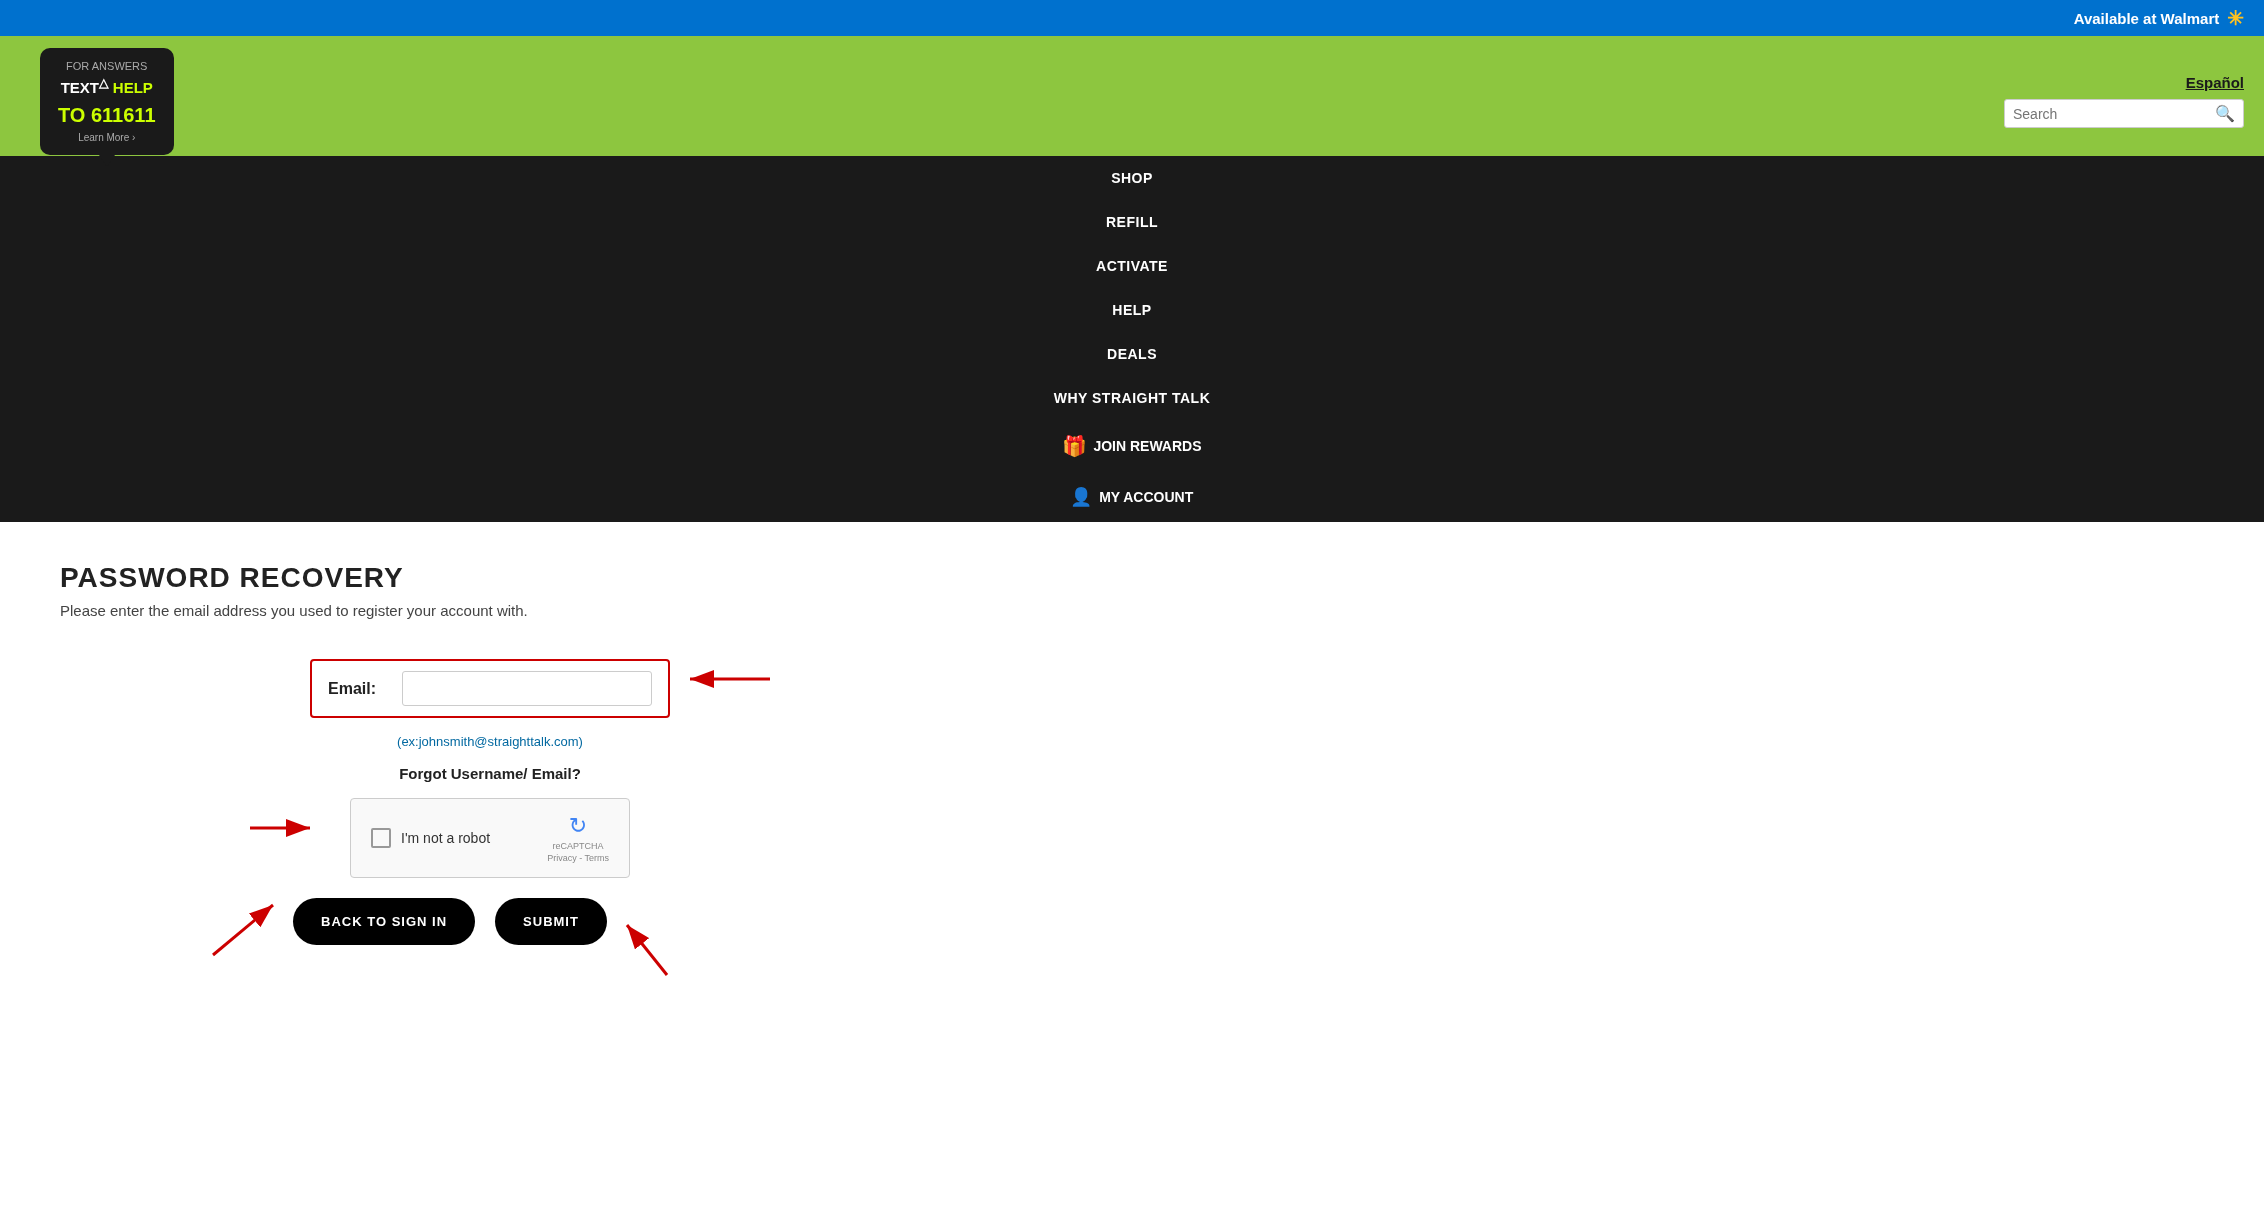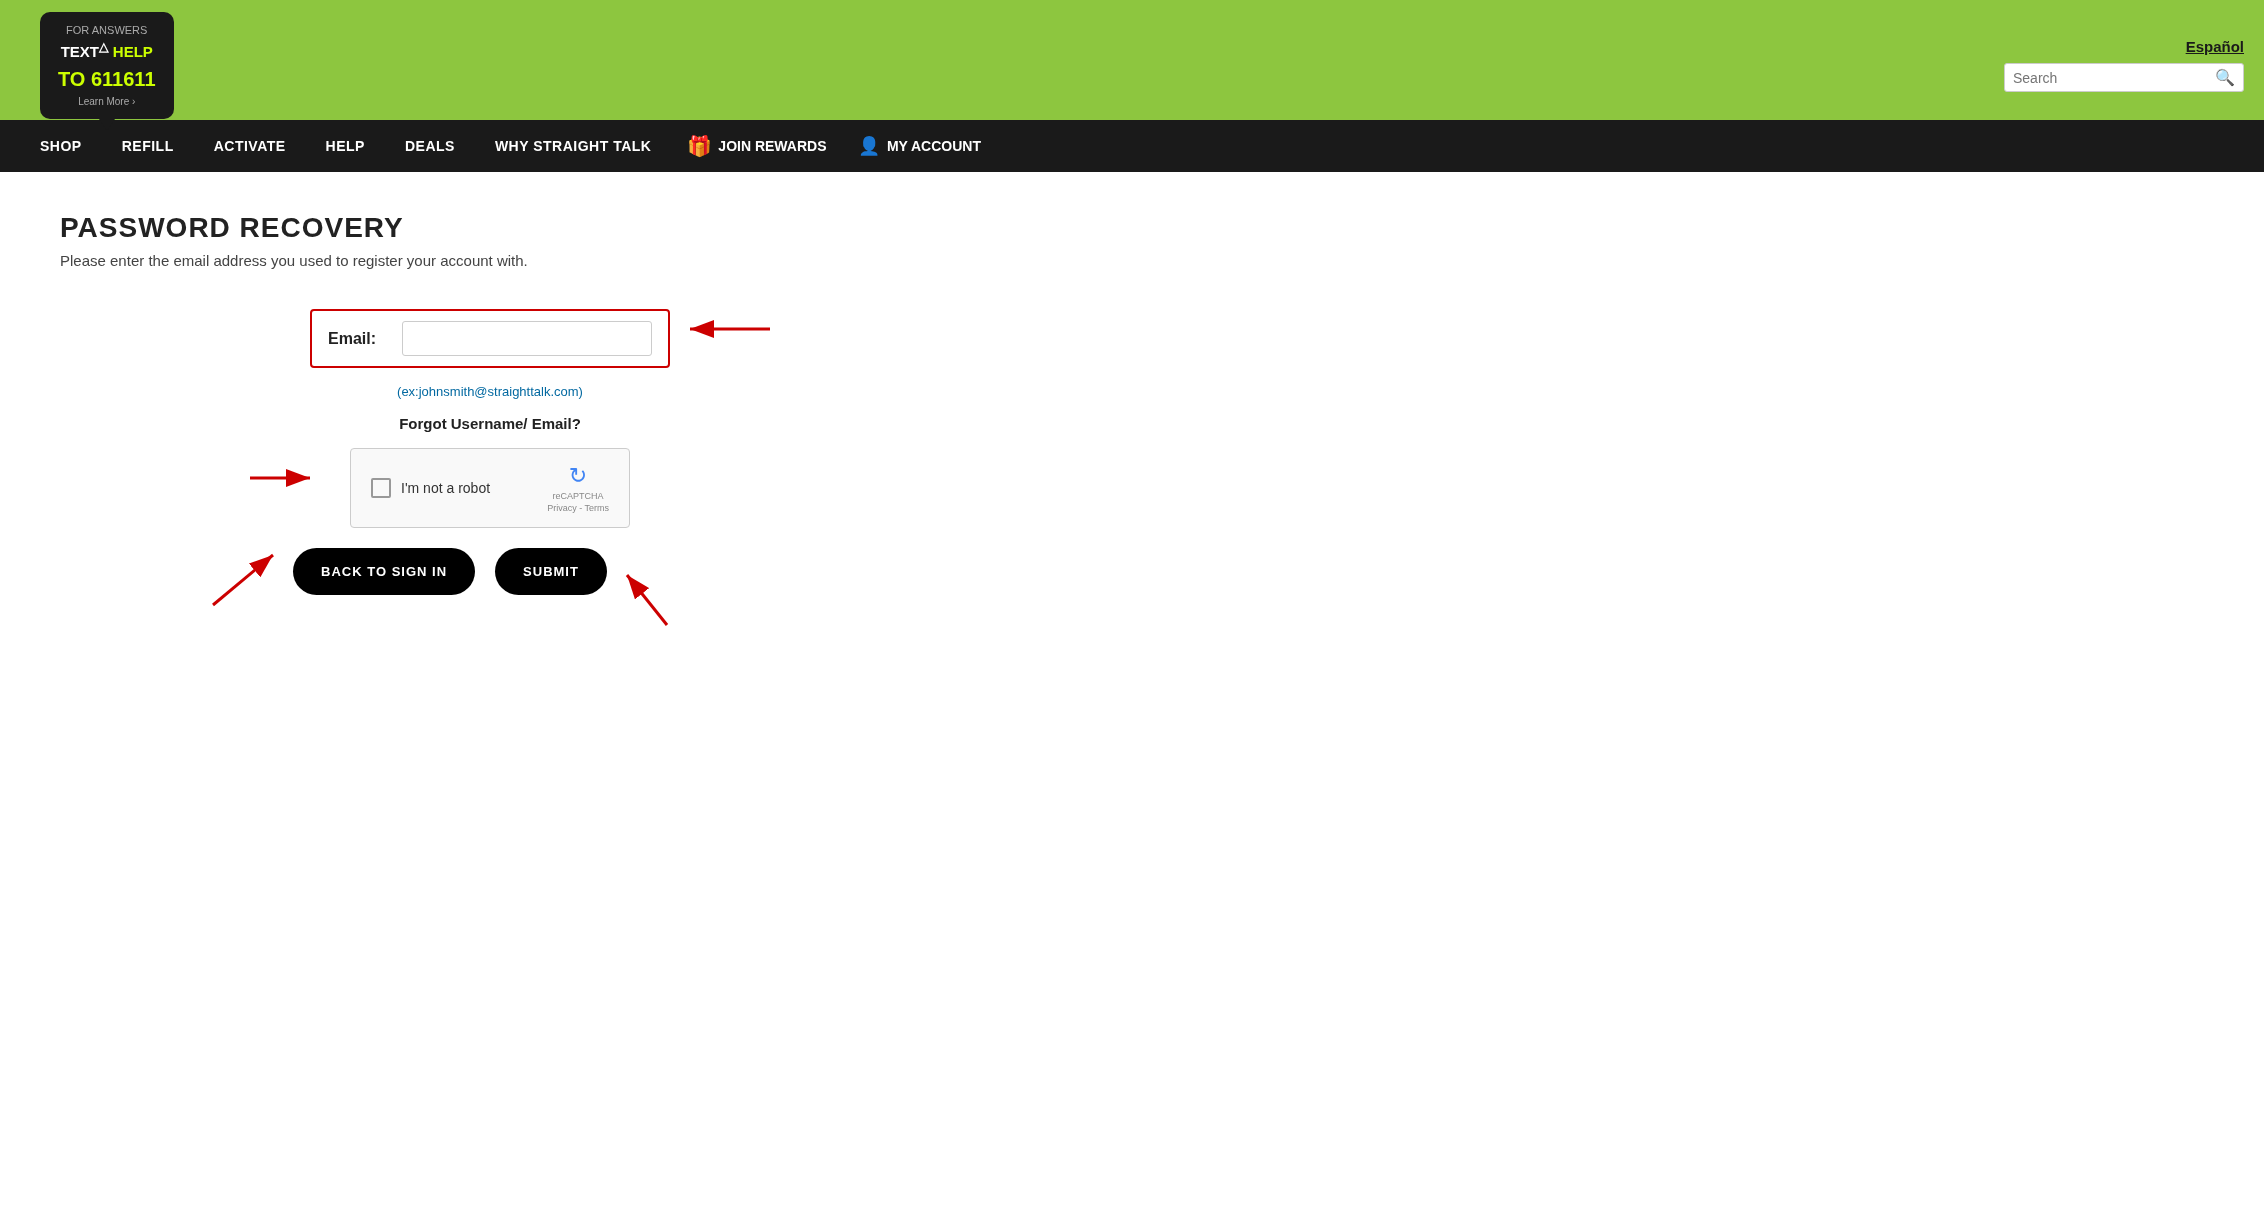--- a/index.html
+++ b/index.html
@@ -140,20 +140,21 @@
       font-size: 16px;
       color: #333;
     }
 
     
     .nav-bar {
       background: #1a1a1a;
       display: flex;
       align-items: center;
       padding: 0 20px;
+      flex-direction: column;
     }
     .nav-item {
       color: #fff;
       font-size: 14px;
       font-weight: bold;
       padding: 14px 20px;
       cursor: pointer;
       text-transform: uppercase;
       letter-spacing: 0.5px;
       white-space: nowrap;
@@ -314,20 +315,26 @@
     
     .page-wrapper {
       position: relative;
     }
   </style>
 </head>
 <body>
 
 <div class="page-wrapper">
 
+  <div class="walmart-bar">
+    <button class="walmart-btn">
+      <span>Available at Walmart</span>
+      <span class="walmart-spark">✳</span>
+    </button>
+  </div>
 
   <div class="header">
 
     <div class="help-bubble">
       <div class="help-text-label">FOR ANSWERS</div>
       <div class="help-text-main">
         TEXT<sup>△</sup> <span style="color:#ccff00">HELP</span>
       </div>
       <div class="help-number">TO 611611</div>
       <div class="help-learn">Learn More ›</div>

